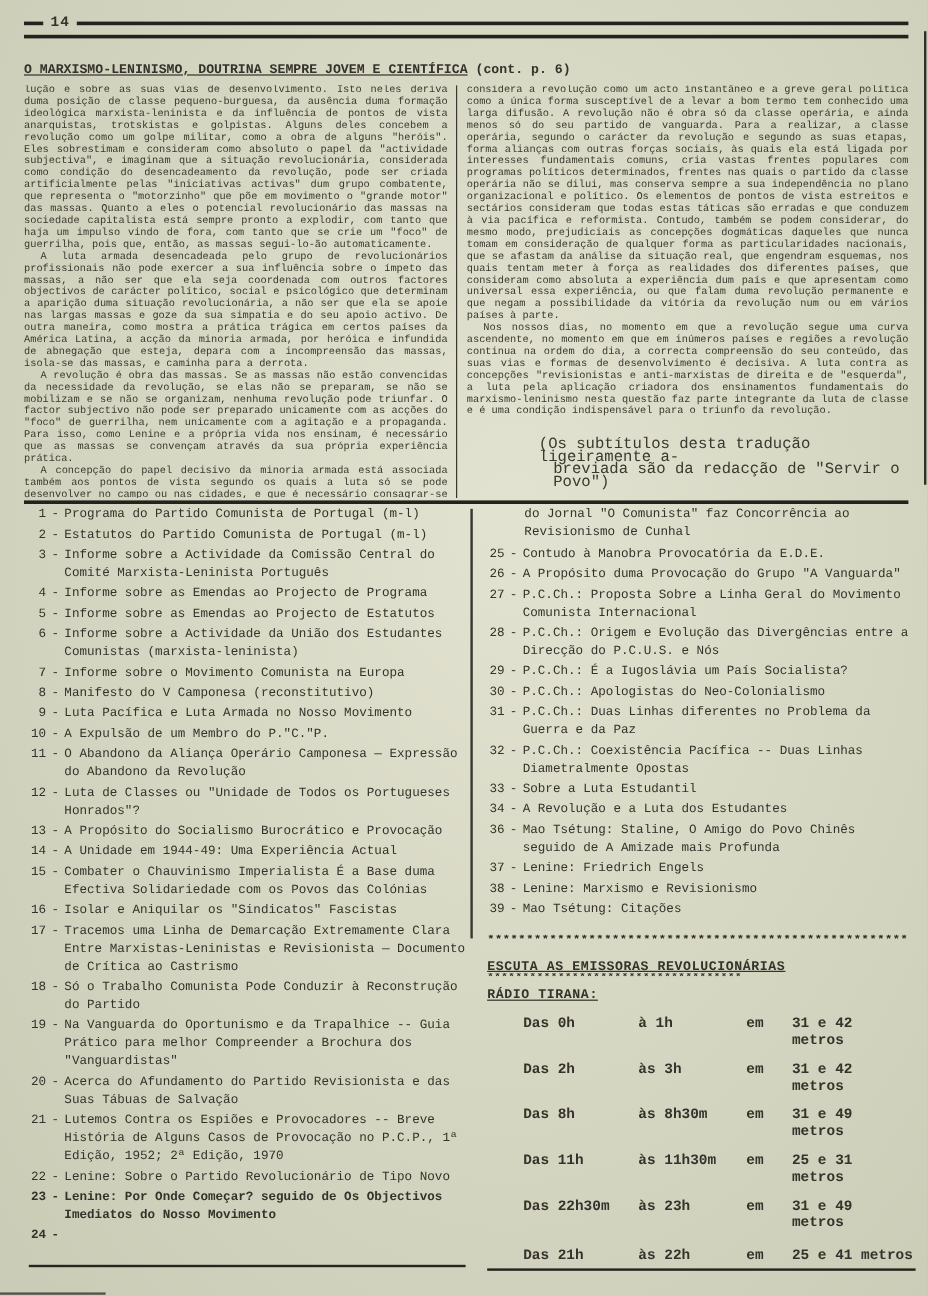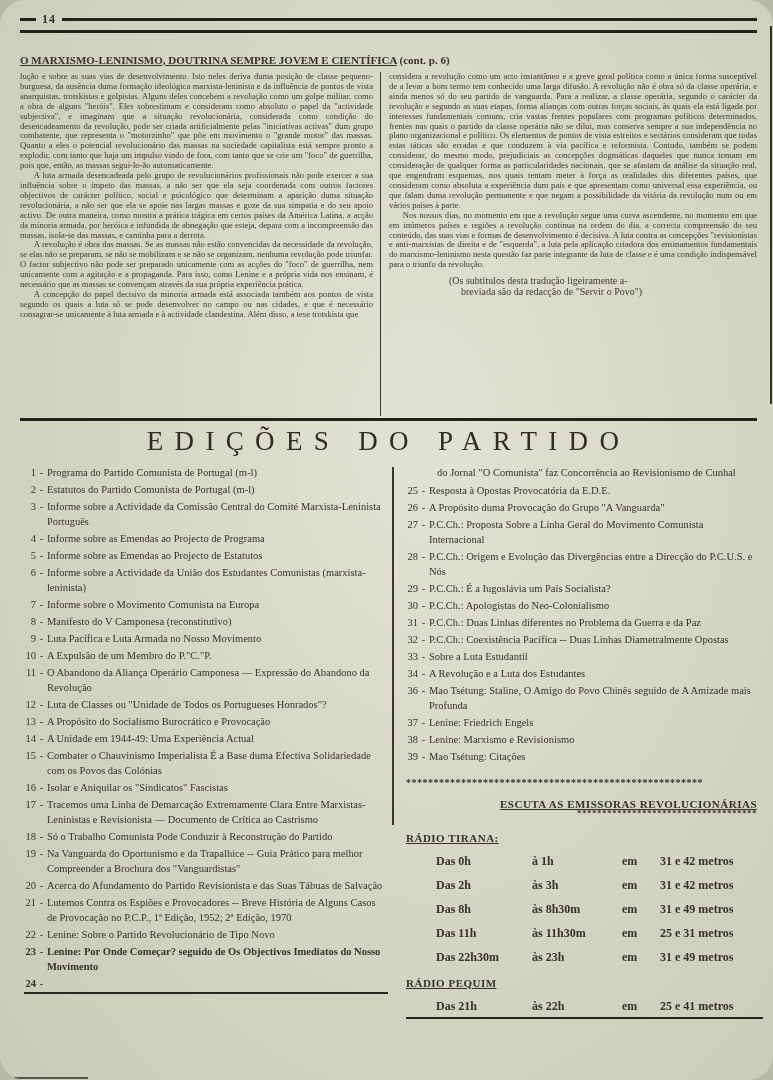--- a/index.html
+++ b/index.html
@@ -3,64 +3,63 @@
 <meta charset="utf-8">
 <style>
   *{margin:0;padding:0;box-sizing:border-box}
   html,body{width:773px;height:1080px}
   body{background:#b9baa6}
   .page{
     position:relative;width:773px;height:1080px;overflow:hidden;
     background:#d8d9c2;
     background-image:radial-gradient(ellipse at 55% 40%, rgba(255,255,250,.25), rgba(0,0,0,.06) 95%);
     color:#34322a;
-    font-family:Liberation Serif, serif;
+    font-family:Liberation Mono, monospace;
     padding:12px 16px 0 20px;
-    border-radius:25px;
   }
   
   .num-row{display:flex;align-items:center}
   .num-row .seg{height:3px;background:#23221c;width:16px}
   .num-row .pg{font-weight:bold;font-size:12px;padding:0 6px;letter-spacing:1px}
   .num-row .seg2{height:3px;background:#23221c;flex:1}
   .full-rule{height:3px;background:#23221c;margin-top:3px}
   .masthead-title{font-size:11px;font-weight:bold;margin-top:21px;white-space:nowrap}
   .masthead-title .u{text-decoration:underline}
   .masthead-title .c{text-decoration:none}
   
   .article{display:flex;margin-top:6px;height:344px;overflow:hidden}
   .article .colL{width:360px;padding-right:7px}
   .article .colR{flex:1;border-left:1.5px solid #3a382e;padding-left:8px}
   .ap{font-size:8.6px;line-height:9.9px;text-align:justify;color:#3b392f}
   .ap.ind{text-indent:1.6em}
-  .credit{font-size:10px;line-height:10.5px;margin-top:6px;padding-left:60px;color:#3b392f}
+  .credit{font-size:13px;line-height:10.5px;margin-top:17px;padding-left:60px;color:#3b392f}
   .credit .l2{display:block;padding-left:12px}
   .section-rule{height:2.5px;background:#23221c;margin-top:2px}
   
   .ed-heading{text-align:center;font-size:27px;font-weight:normal;letter-spacing:.42em;
     margin:5px 0 8px;color:#2e2c24;white-space:nowrap}
   .editions{display:flex;position:relative;margin-top:2px}
   .ed-divider{position:absolute;left:372px;top:2px;width:1.5px;height:358px;background:#3a382e}
   .ed-left{width:368px;padding-left:4px}
   .ed-right{flex:1;padding-left:18px}
   ol{list-style:none}
   .ed-item{display:flex;font-size:10.5px;line-height:15px;margin-bottom:2px}
   .ed-item .n{width:2.3ch;text-align:right;flex:none}
   .ed-item .d{flex:none;padding:0 .7ch}
   .ed-item .t{flex:1}
   .ed-left .ed-item:nth-child(23){font-weight:bold}
-  .ed-left .ed-item:nth-child(24){font-weight:bold;border-bottom:2px solid #26251e;padding-bottom:1px}
+  .ed-left .ed-item:nth-child(24){font-weight:bold;border-bottom:2px solid #26251e;padding-bottom:16px}
   .continuation{font-size:10.5px;line-height:15px;padding-left:31px;margin-bottom:3px}
   
   .broadcast{margin-top:13px}
   .sep{font-size:10px;font-weight:bold;letter-spacing:.5px;white-space:nowrap;overflow:hidden;color:#2c2a22}
-  .bc-head{text-align:right;margin-top:12px;font-size:11px;font-weight:bold;line-height:8px}
+  .bc-head{text-align:left;margin-top:12px;font-size:11px;font-weight:bold;line-height:8px}
   .bc-head .hl{text-decoration:underline;letter-spacing:.5px}
   .bc-head .hu{display:block;font-size:9px;letter-spacing:.5px;overflow:hidden;white-space:nowrap;margin-top:1px}
-  .station{margin-top:15px}
+  .station{margin-top:5px}
   .st-name{font-size:11px;font-weight:bold;text-decoration:underline;letter-spacing:.5px;margin-bottom:10px}
   .sched-row{display:grid;grid-template-columns:96px 90px 38px auto;font-size:12px;font-weight:bold;
     margin-bottom:10px;padding-left:30px;line-height:14px}
   .station:last-child{margin-top:13px}
   .station:last-child .sched-row{border-bottom:2.5px solid #23221c;padding-bottom:4px;margin-right:-6px}
   
   .scan-right{position:absolute;right:1px;top:26px;width:2px;height:378px;background:#15140f;opacity:.85}
   .scan-bottom{position:absolute;left:0;bottom:1px;width:88px;height:2px;background:#23221c;opacity:.7}
 </style>
 </head>
@@ -91,21 +90,20 @@
         </div>
       <div class="credit">
         <span>(Os subtítulos desta tradução ligeiramente a-</span>
         <span class="l2">breviada são da redacção de "Servir o Povo")</span>
       </div>
     </div>
   </div>
 
   <div class="section-rule"></div>
 
-  <h1 class="ed-heading">EDIÇÕES DO PARTIDO</h1>
 
   <div class="editions">
     <div class="ed-divider"></div>
     <ol class="ed-left">
         <li class="ed-item">
           <span class="n">1</span>
           <span class="d">-</span>
           <span class="t">Programa do Partido Comunista de Portugal (m-l)</span>
         </li>
         <li class="ed-item">
@@ -222,21 +220,21 @@
           <span class="n">24</span>
           <span class="d">-</span>
         </li>
       </ol>
     <div class="ed-right">
       <div class="continuation">do Jornal "O Comunista" faz Concorrência ao Revisionismo de Cunhal</div>
       <ol>
           <li class="ed-item">
             <span class="n">25</span>
             <span class="d">-</span>
-            <span class="t">Resposta à Opostas Provocatória da E.D.E.</span>
+            <span class="t">Contudo à Manobra Provocatória da E.D.E.</span>
           </li>
           <li class="ed-item">
             <span class="n">26</span>
             <span class="d">-</span>
             <span class="t">A Propósito duma Provocação do Grupo "A Vanguarda"</span>
           </li>
           <li class="ed-item">
             <span class="n">27</span>
             <span class="d">-</span>
             <span class="t">P.C.Ch.: Proposta Sobre a Linha Geral do Movimento Comunista Internacional</span>
@@ -330,21 +328,20 @@
               <span class="c3">25 e 31 metros</span>
             </div>
             <div class="sched-row">
               <span class="c0">Das 22h30m</span>
               <span class="c1">às 23h</span>
               <span class="c2">em</span>
               <span class="c3">31 e 49 metros</span>
             </div>
           </div>
           <div class="station">
-            <div class="st-name">RÁDIO PEQUIM</div>
             <div class="sched-row">
               <span class="c0">Das 21h</span>
               <span class="c1">às 22h</span>
               <span class="c2">em</span>
               <span class="c3">25 e 41 metros</span>
             </div>
           </div>
         </div>
     </div>
   </div>

